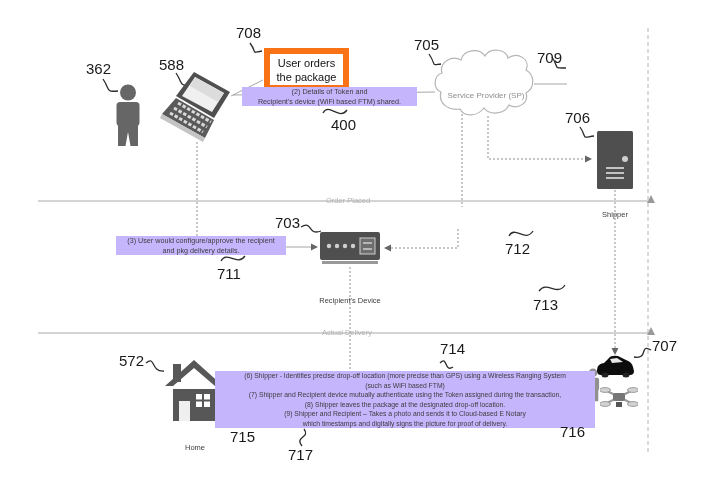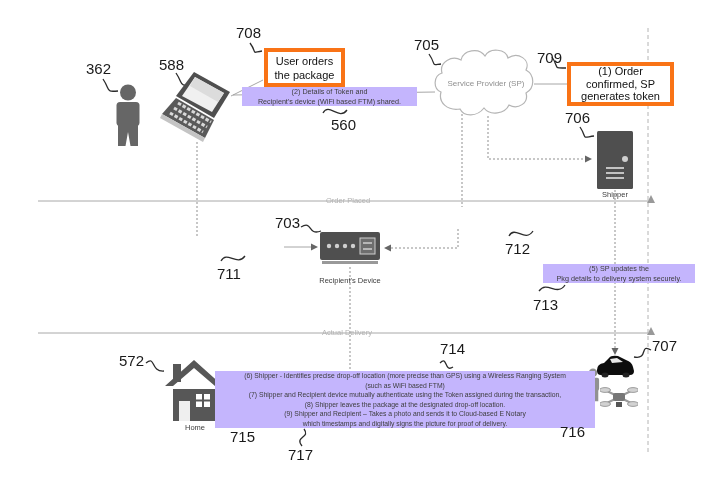--- a/index.html
+++ b/index.html
@@ -2,26 +2,26 @@
 <html><head>
 <meta charset="utf-8">
 <style>
   html,body{margin:0;padding:0;background:#fff;}
   #fig{position:relative;width:710px;height:485px;background:#fff;overflow:hidden;
        font-family:"Liberation Sans",sans-serif;}
   #wires{position:absolute;left:0;top:0;z-index:1;}
   .num{position:absolute;z-index:3;font-size:15px;color:#1a1a1a;}
   .step{position:absolute;z-index:2;color:#3d3d3d;text-align:center;white-space:pre-line;
         background:#c4b5fd;line-height:1.33;}
-  .pbox{position:absolute;z-index:2;border:4px solid #f97316;background:#fff;color:#111;
+  .pbox{position:absolute;z-index:2;border:6px solid #f97316;background:#fff;color:#111;
         text-align:center;display:flex;align-items:center;justify-content:center;}
-  .caption{position:absolute;z-index:2;font-size:7.5px;color:#3d3d3d;text-align:center;}
+  .caption{position:absolute;z-index:2;font-size:7.5px;color:#3d3d3d;text-align:center;margin-top:20px;}
   .divlabel{position:absolute;z-index:2;font-size:7.5px;color:#b3b3b3;}
   .icon{position:absolute;z-index:2;}
-  .cloudlabel{position:absolute;z-index:2;font-size:8px;color:#8f8f8f;text-align:center;}
+  .cloudlabel{position:absolute;z-index:2;font-size:8px;color:#8f8f8f;text-align:center;margin-top:12px;}
 </style>
 </head>
 <body>
 
 <div id="fig">
 
   <svg id="wires" width="710" height="485" viewBox="0 0 710 485">
 
     <g stroke="#a8a8a8" stroke-width="1">
       <line x1="38" y1="201" x2="648" y2="201"></line>
@@ -84,34 +84,33 @@
       <path d="M651,350 C639,343 649,360 634,357"></path>
     </g>
   </svg>
 
   <div class="num" style="left:86px;top:60px">362</div>
   <div class="num" style="left:159px;top:56px">588</div>
   <div class="num" style="left:236px;top:24px">708</div>
   <div class="num" style="left:414px;top:36px">705</div>
   <div class="num" style="left:537px;top:49px">709</div>
   <div class="num" style="left:565px;top:109px">706</div>
-  <div class="num" style="left:331px;top:116px">560</div>
+  <div class="num" style="left:331px;top:116px">400</div>
   <div class="num" style="left:275px;top:214px">703</div>
   <div class="num" style="left:217px;top:265px">711</div>
   <div class="num" style="left:505px;top:240px">712</div>
   <div class="num" style="left:533px;top:296px">713</div>
   <div class="num" style="left:440px;top:340px">714</div>
   <div class="num" style="left:119px;top:352px">572</div>
   <div class="num" style="left:230px;top:428px">715</div>
   <div class="num" style="left:560px;top:423px">716</div>
   <div class="num" style="left:288px;top:446px">717</div>
   <div class="num" style="left:652px;top:337px">707</div>
 
   <div class="pbox" style="left:264px;top:48px;width:73px;height:31px;font-size:11px;line-height:14px">User orders the package</div>
-  <div class="pbox" style="left:567px;top:62px;width:99px;height:36px;font-size:11px;line-height:12.5px">(1) Order confirmed, SP generates token</div>
 
   <svg class="icon" style="left:432px;top:45px" width="106" height="76" viewBox="0 0 106 76">
     <path d="M28,64 C16,66 6,58 9,47 C1,44 1,31 10,28 C7,17 20,10 29,15 C31,5 47,2 53,11 C58,2 74,4 76,13 C86,6 99,15 94,25 C103,30 103,43 94,48 C97,58 86,65 77,60 C73,69 58,71 52,63 C45,72 32,72 28,64 Z" fill="#fff" stroke="#b5b5b5" stroke-width="1.2"></path>
   </svg>
   <div class="cloudlabel" style="left:436px;top:79px;width:100px">Service Provider (SP)</div>
 
   <svg class="icon" style="left:111px;top:84px" width="34" height="63" viewBox="0 0 34 63">
     <circle cx="17" cy="8.5" r="8" fill="#666"></circle>
     <rect x="5.5" y="18" width="23" height="24" rx="3.5" fill="#666"></rect>
     <path d="M7,41 H27 V62 H19.5 L17,48 L14.5,62 H7 Z" fill="#666"></path>
@@ -192,22 +191,22 @@
     <ellipse cx="33" cy="21" rx="5.5" ry="2.4" fill="#d2d2d2" stroke="#8a8a8a" stroke-width="0.8"></ellipse>
     <rect x="13" y="10" width="12" height="8" rx="2" fill="#777"></rect>
     <rect x="16" y="19" width="6" height="5" fill="#555"></rect>
   </svg>
 
   <div class="divlabel" style="left:326px;top:196px;width:56px">Order Placed</div>
   <div class="divlabel" style="left:322px;top:328px;width:62px">Actual Delivery</div>
 
   <div class="step" style="left:242px;top:87px;width:175px;font-size:7.2px">(2) Details of Token and
 Recipient's device (WiFi based FTM) shared.</div>
-  <div class="step" style="left:543px;top:264px;width:152px;font-size:7.2px">(5) SP updates the
-Pkg details to delivery system securely.</div>
+  <div class="step" style="left:116px;top:236px;width:170px;font-size:7.2px">(3) User would configure/approve the recipient
+and pkg delivery details.</div>
   <div class="step" style="left:215px;top:371px;width:380px;font-size:6.8px;line-height:9.5px">(6) Shipper - Identifies precise drop-off location (more precise than GPS) using a Wireless Ranging System
 (such as WiFi based FTM)
 (7) Shipper and Recipient device mutually authenticate using the Token assigned during the transaction,
 (8) Shipper leaves the package at the designated drop-off location.
 (9) Shipper and Recipient – Takes a photo and sends it to Cloud-based E Notary
 which timestamps and digitally signs the picture for proof of delivery.</div>
 
 </div>
 
 </body></html>

